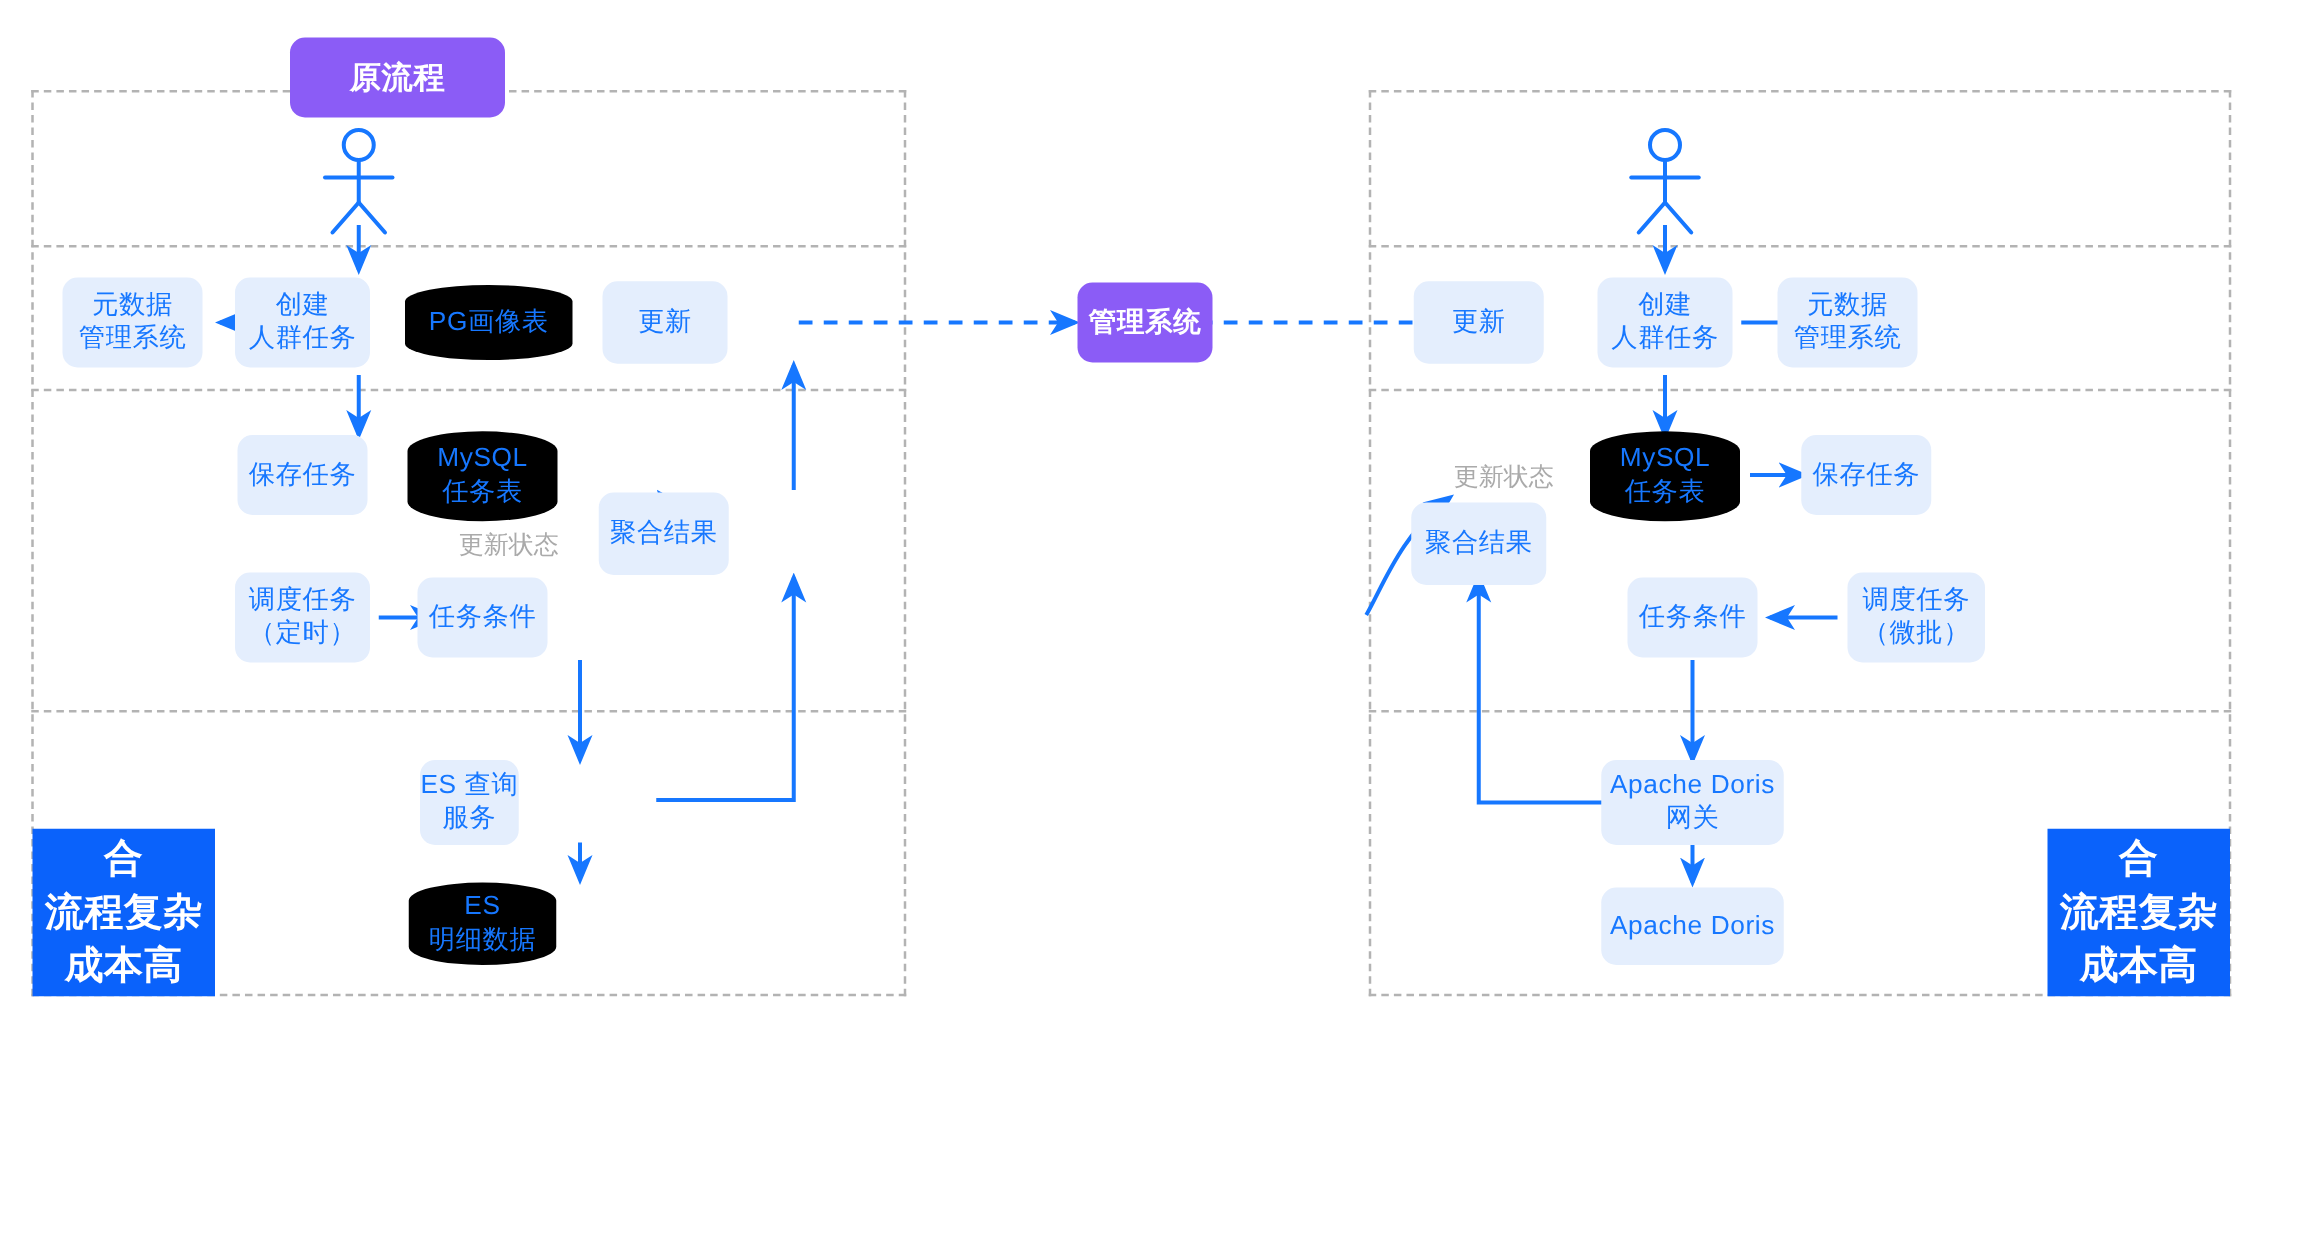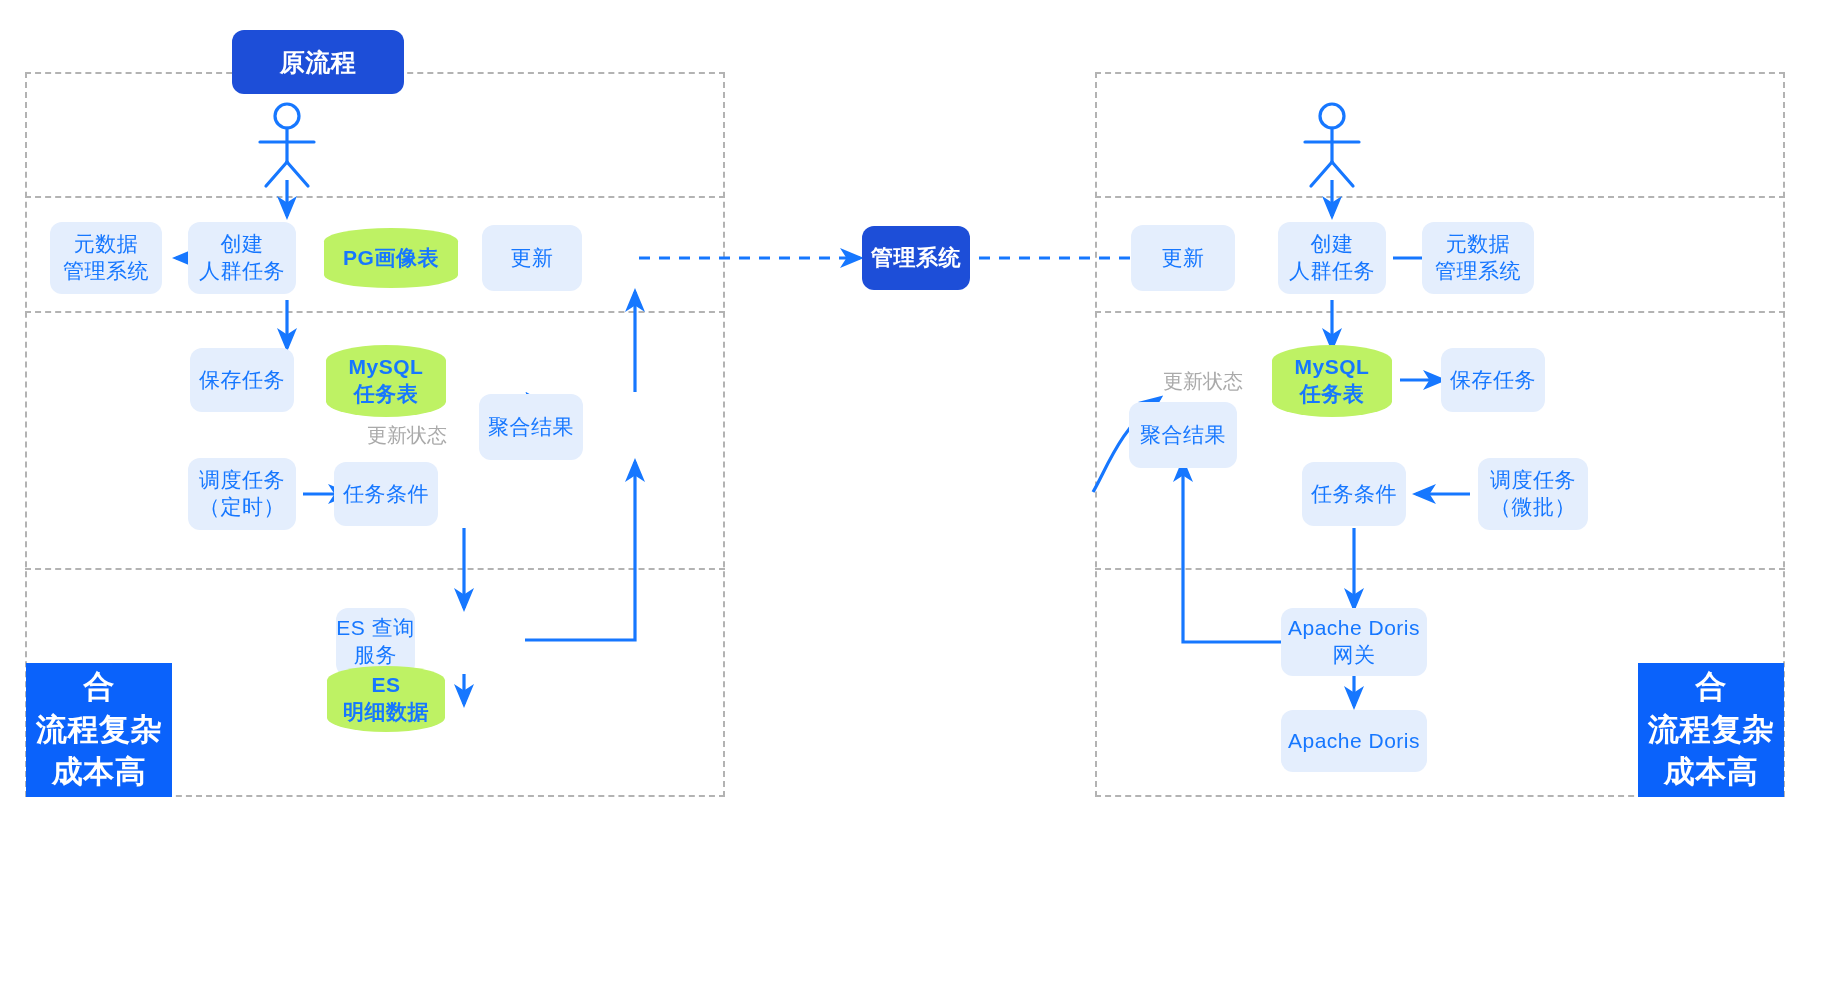--- a/index.html
+++ b/index.html
@@ -34,25 +34,24 @@
     background:#e4eefd;
     border-radius:12px;
     font-size:21px;
     line-height:1.28;
     letter-spacing:.5px;
     white-space:pre-line;
     z-index:3;
   }
   .node.cyl{
     border-radius:50% / 22%;
-    background:#bef264;
-    font-weight:bold;
+    background:#000000;
   }
   .node.blue{
-    background:#1d4ed8;
+    background:#8b5cf6;
     color:#ffffff;
     font-weight:bold;
   }
   .node.blue-sq{
     background:#0a62fb;
     color:#ffffff;
     font-weight:bold;
     border-radius:0;
     font-size:31px;
     line-height:1.38;
@@ -194,21 +193,21 @@
   <div class="node" style="left:479px;top:394px;width:104px;height:66px;">聚合结果</div>
 
   <div class="node" style="left:188px;top:458px;width:108px;height:72px;">调度任务
 （定时）</div>
 
   <div class="node" style="left:334px;top:462px;width:104px;height:64px;">任务条件</div>
 
   <div class="node" style="left:336px;top:608px;width:79px;height:68px;">ES 查询
 服务</div>
 
-  <div class="node cyl" style="left:327px;top:666px;width:118px;height:66px;">ES
+  <div class="node cyl" style="left:327px;top:706px;width:118px;height:66px;">ES
 明细数据</div>
 
   <div class="lbl" style="left:367px;top:422px;">更新状态</div>
 
   <div class="node blue-sq" style="left:26px;top:663px;width:146px;height:134px;">多组件耦合
 流程复杂
 成本高
 效益低</div>
 
   <div class="node blue" style="left:862px;top:226px;width:108px;height:64px;font-size:22px;">管理系统</div>

